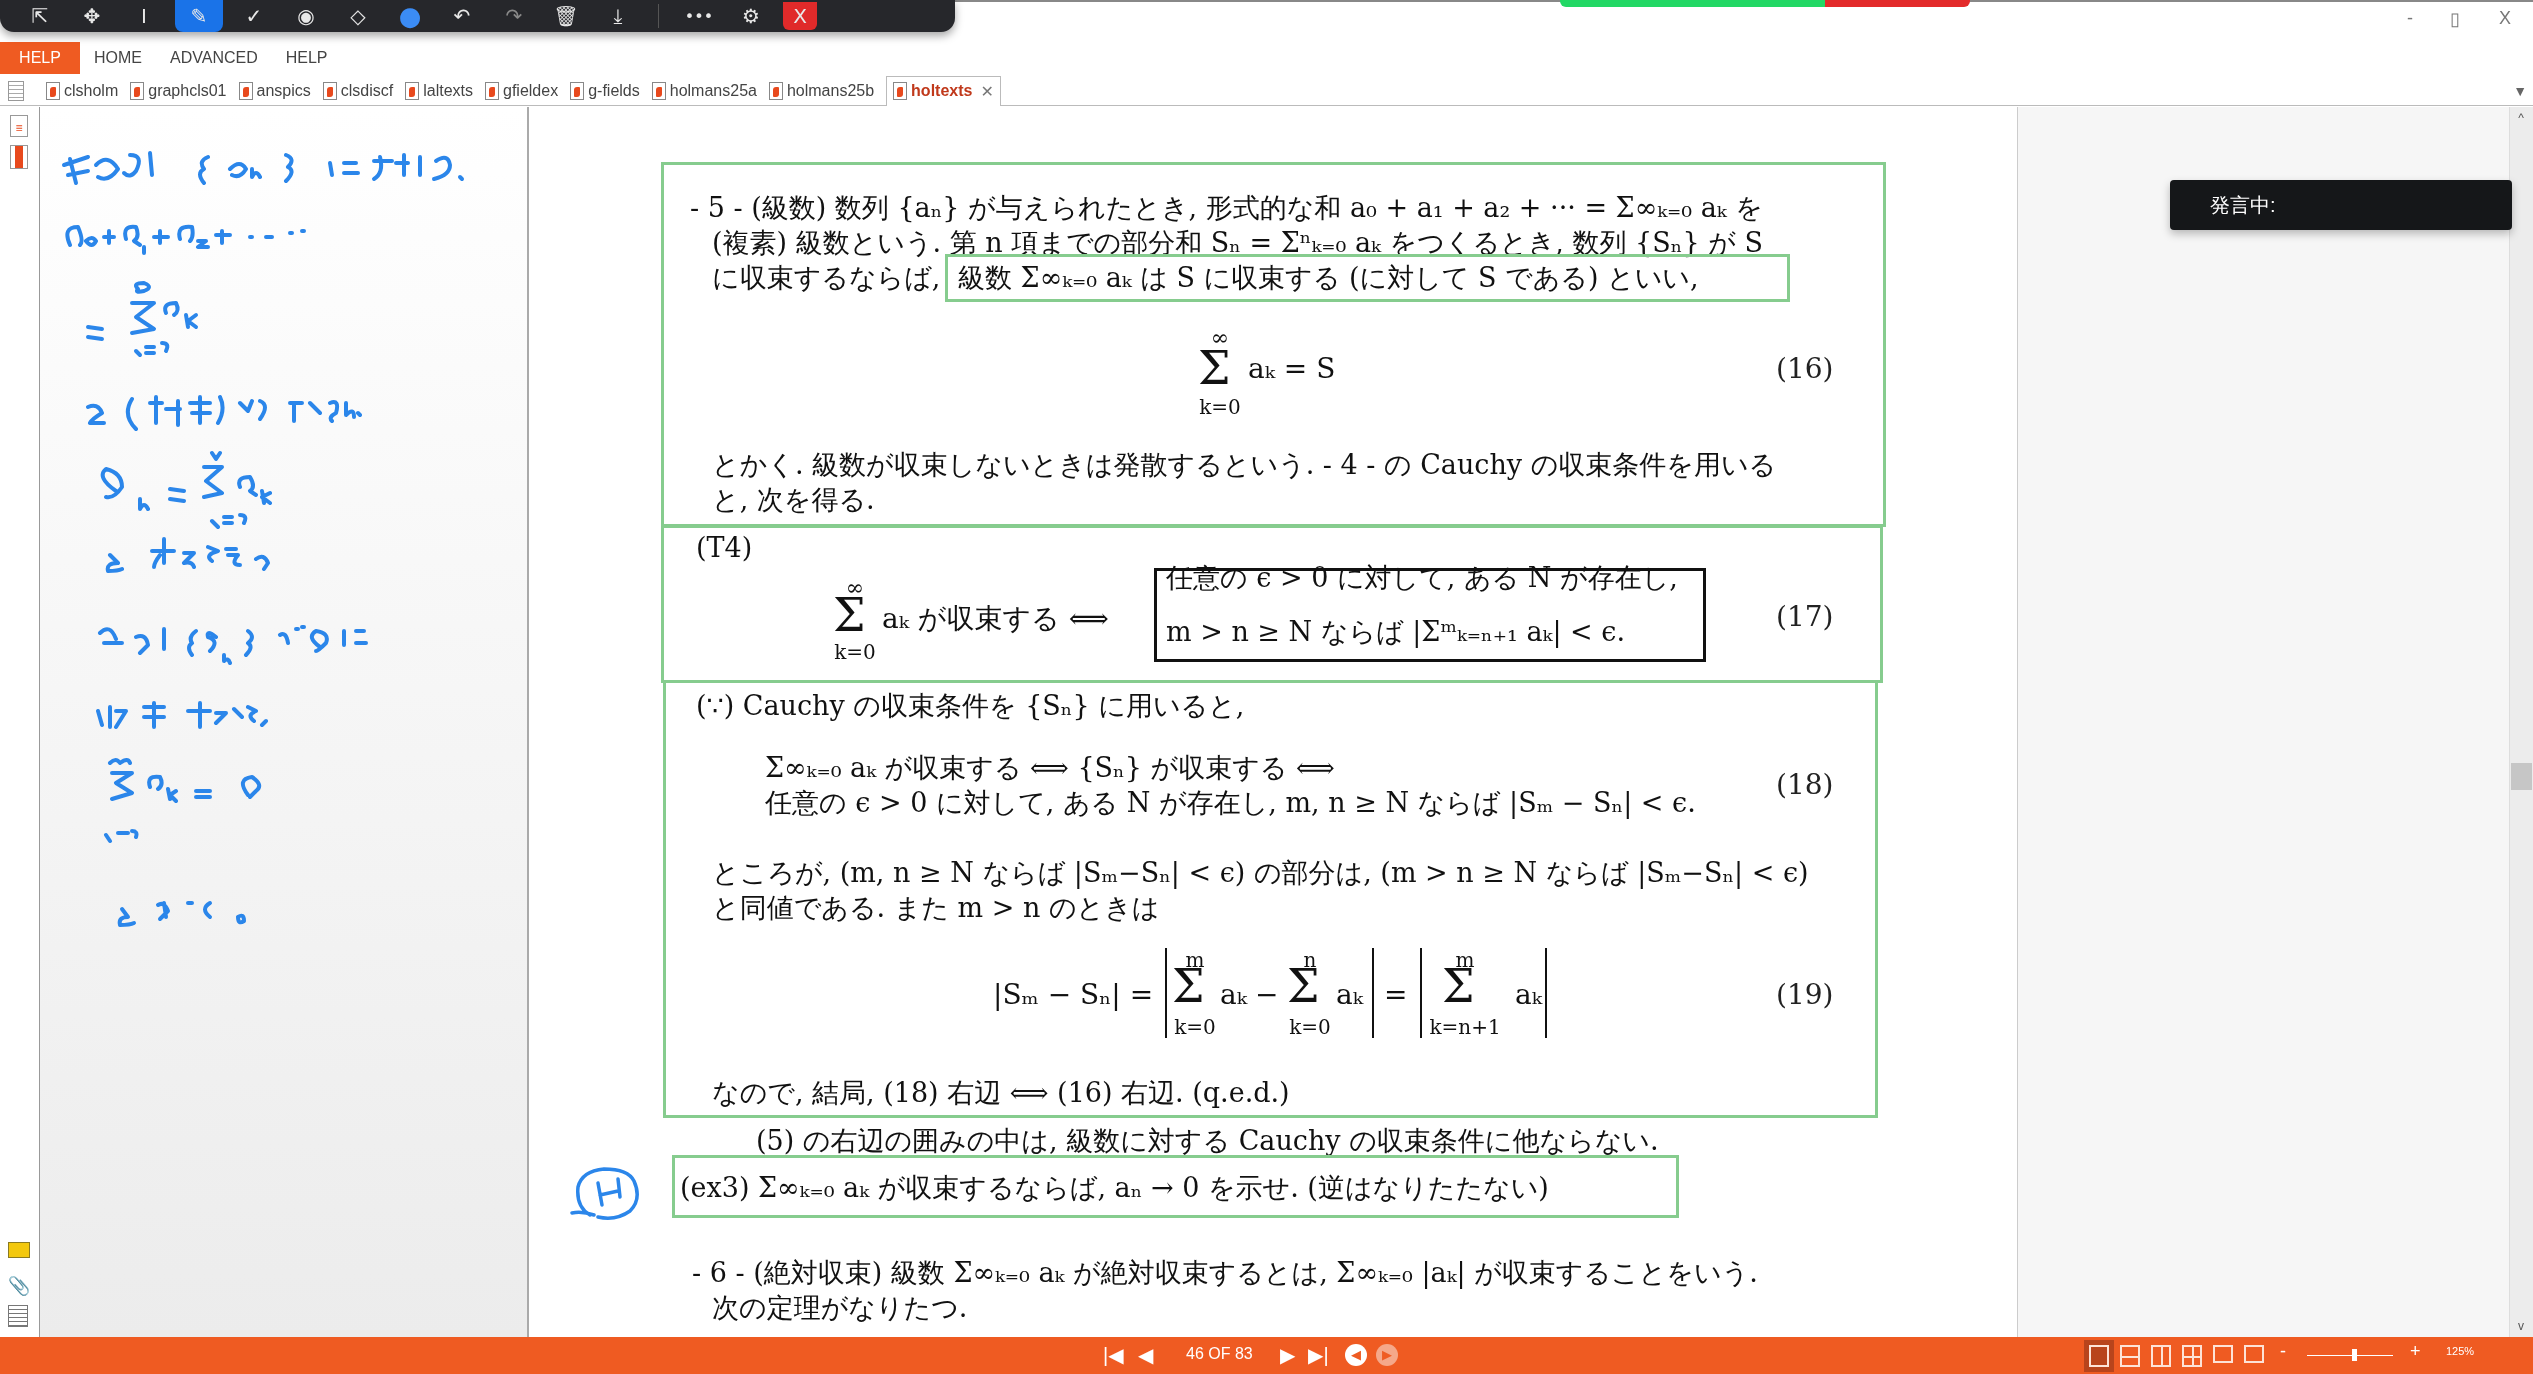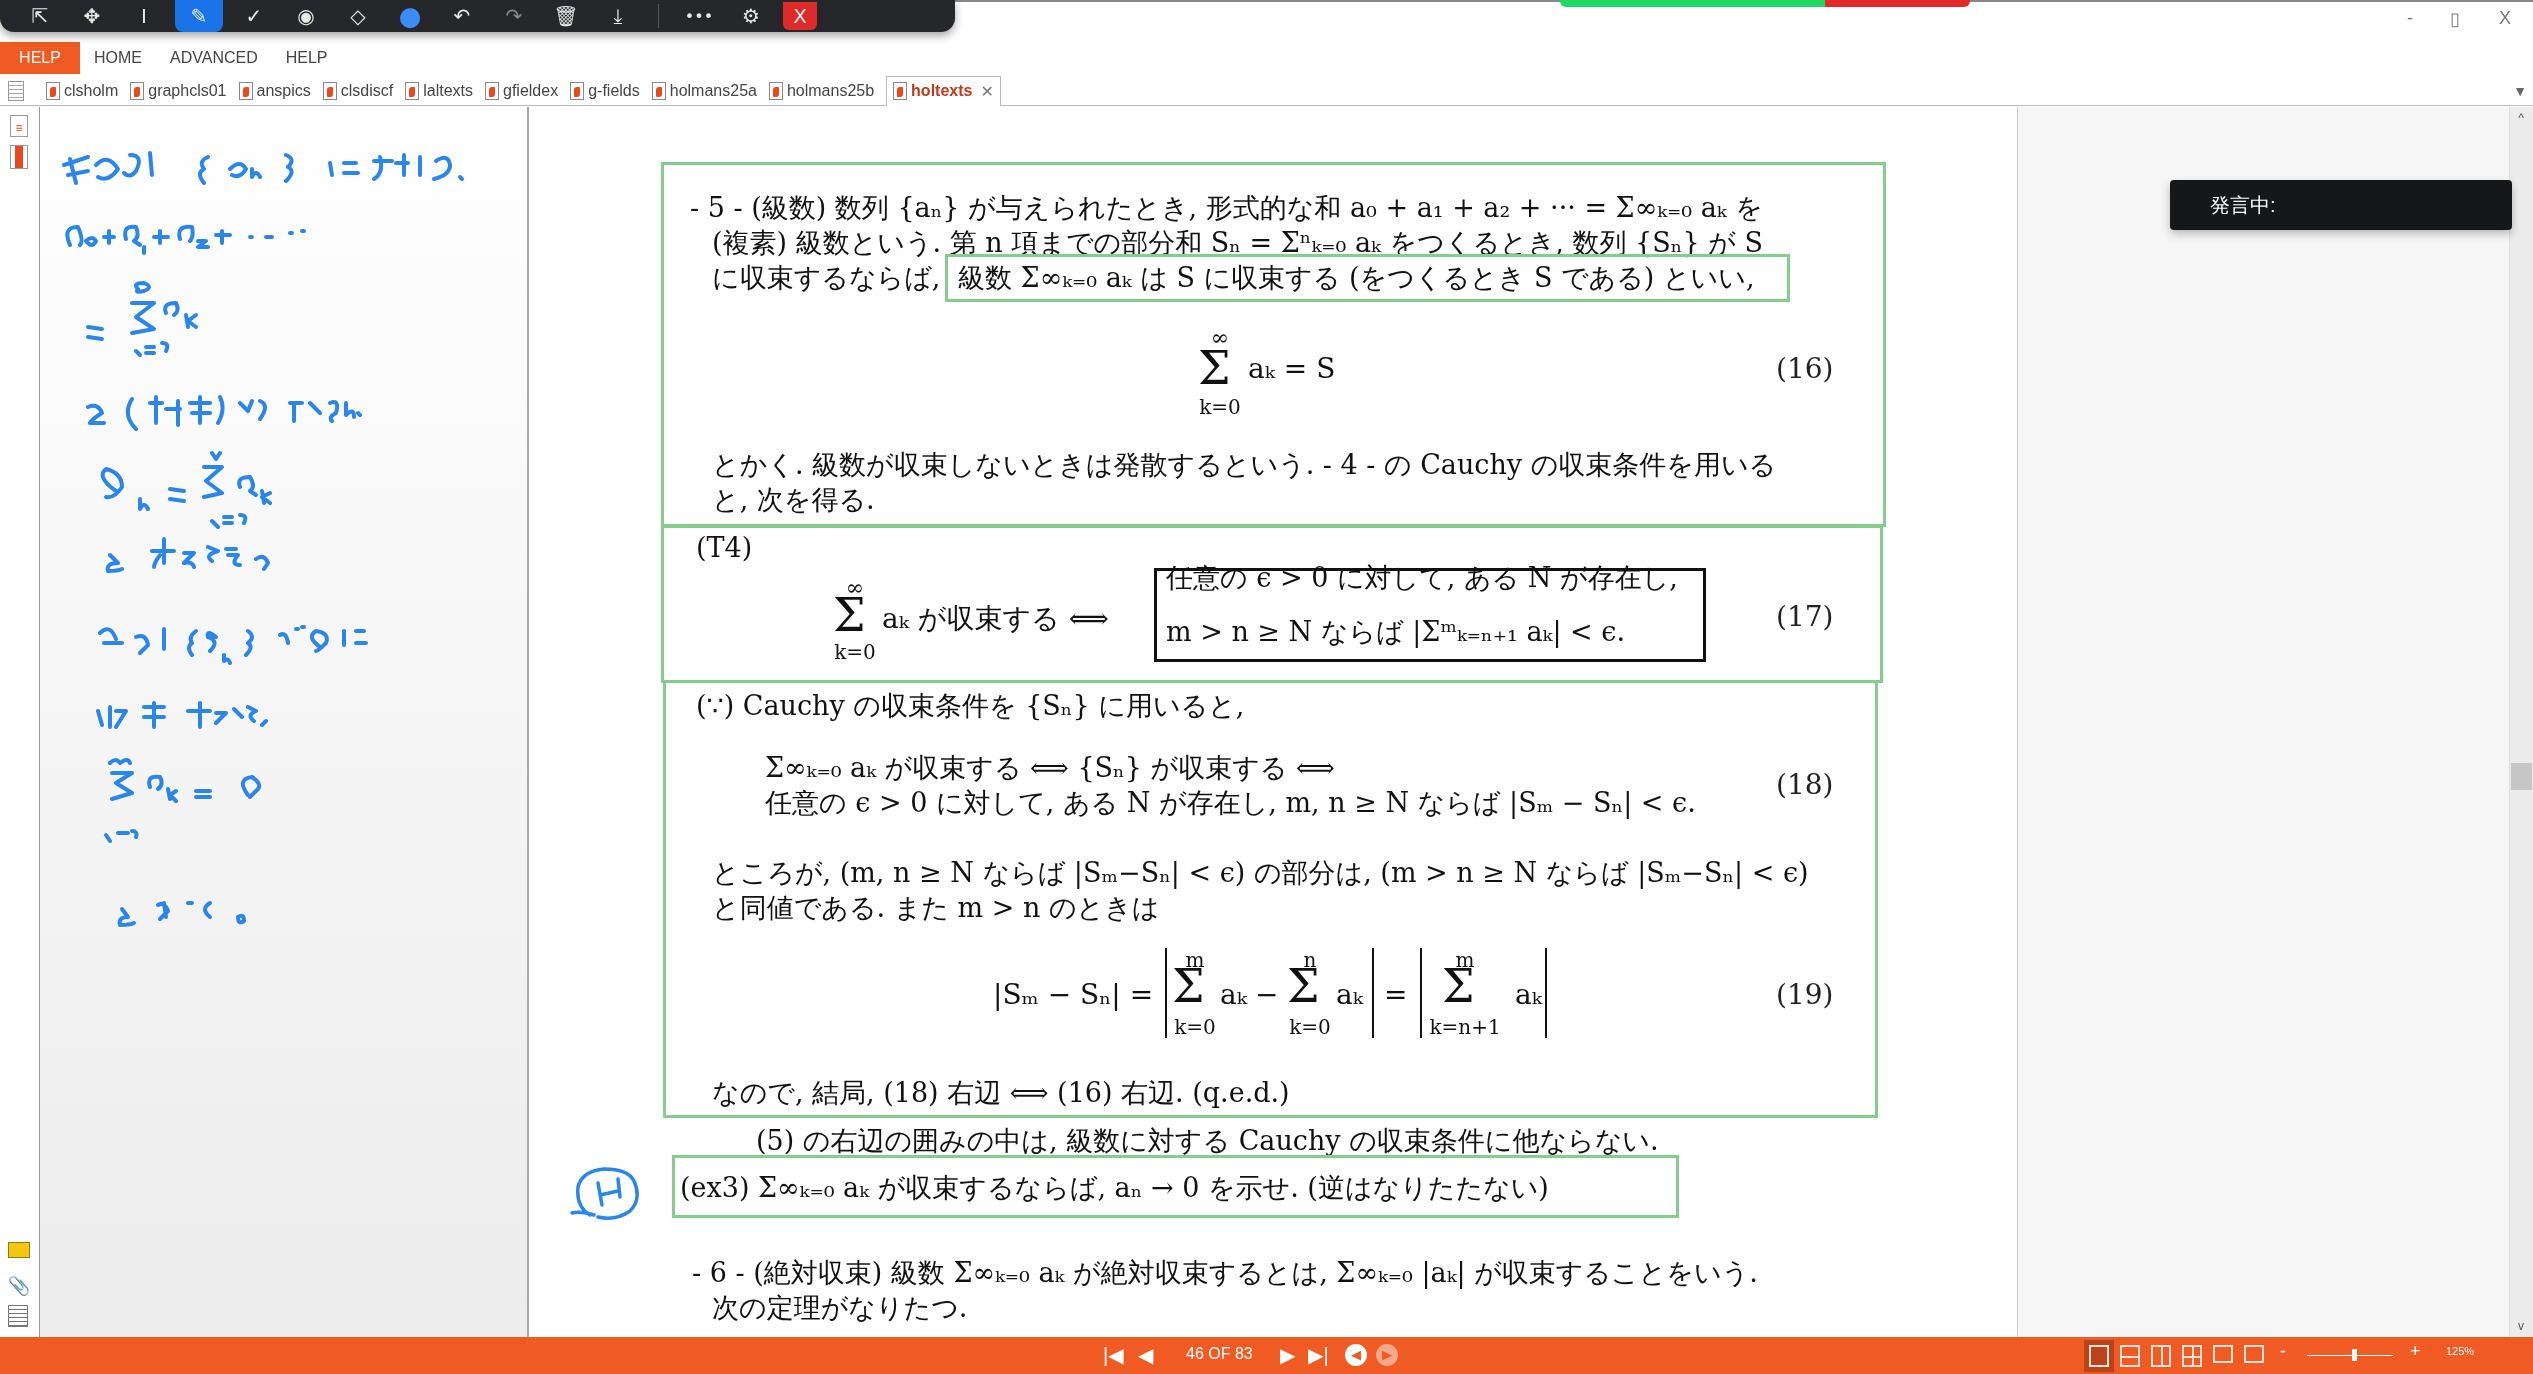--- a/index.html
+++ b/index.html
@@ -165,21 +165,21 @@
   </svg>
 </div>
 
 <div id="page" class="abs"></div>
 
 <div class="gbox" style="left:661px;top:162px;width:1225px;height:365px"></div>
 <div class="tex" style="left:690px;top:190px">- 5 - (級数) 数列 {aₙ} が与えられたとき, 形式的な和 a₀ + a₁ + a₂ + ··· = Σ∞ₖ₌₀ aₖ を</div>
 <div class="tex" style="left:712px;top:225px">(複素) 級数という. 第 n 項までの部分和 Sₙ = Σⁿₖ₌₀ aₖ をつくるとき, 数列 {Sₙ} が S</div>
 <div class="tex" style="left:712px;top:260px">に収束するならば,</div>
 <div class="gbox" style="left:945px;top:254px;width:845px;height:48px"></div>
-<div class="tex" style="left:958px;top:260px">級数 Σ∞ₖ₌₀ aₖ は S に収束する (をつくるとき S である) といい,</div>
+<div class="tex" style="left:958px;top:260px">級数 Σ∞ₖ₌₀ aₖ は S に収束する (に対して S である) といい,</div>
 
 <div class="eqn" style="left:1195px;top:325px;text-align:center;width:50px;font-size:22px">∞</div>
 <div class="eqn bigsum" style="left:1198px;top:345px">Σ</div>
 <div class="eqn" style="left:1248px;top:352px">aₖ = S</div>
 <div class="eqn" style="left:1195px;top:395px;width:50px;text-align:center;font-size:20px">k=0</div>
 <div class="eqno" style="left:1776px;top:352px">(16)</div>
 
 <div class="tex" style="left:712px;top:447px">とかく. 級数が収束しないときは発散するという. - 4 - の Cauchy の収束条件を用いる</div>
 <div class="tex" style="left:712px;top:482px">と, 次を得る.</div>
 

